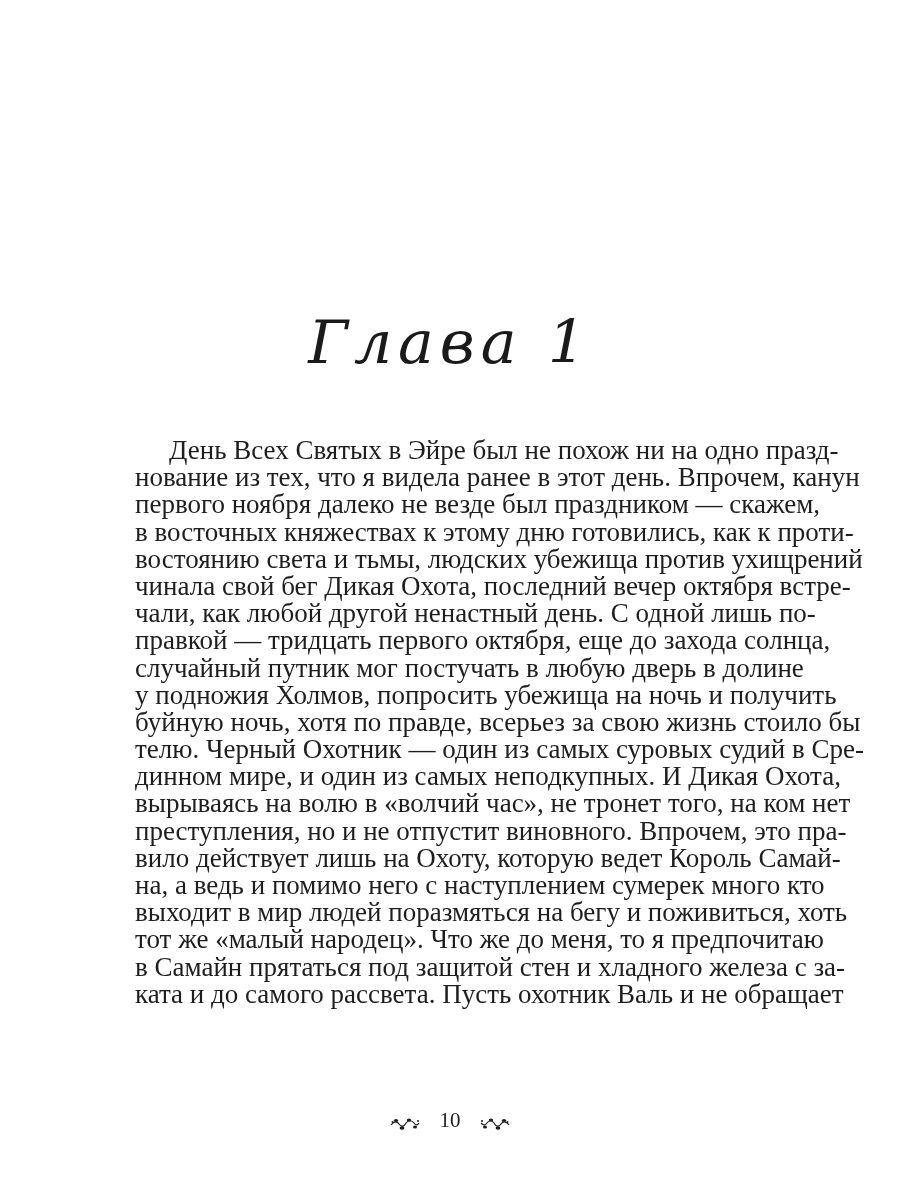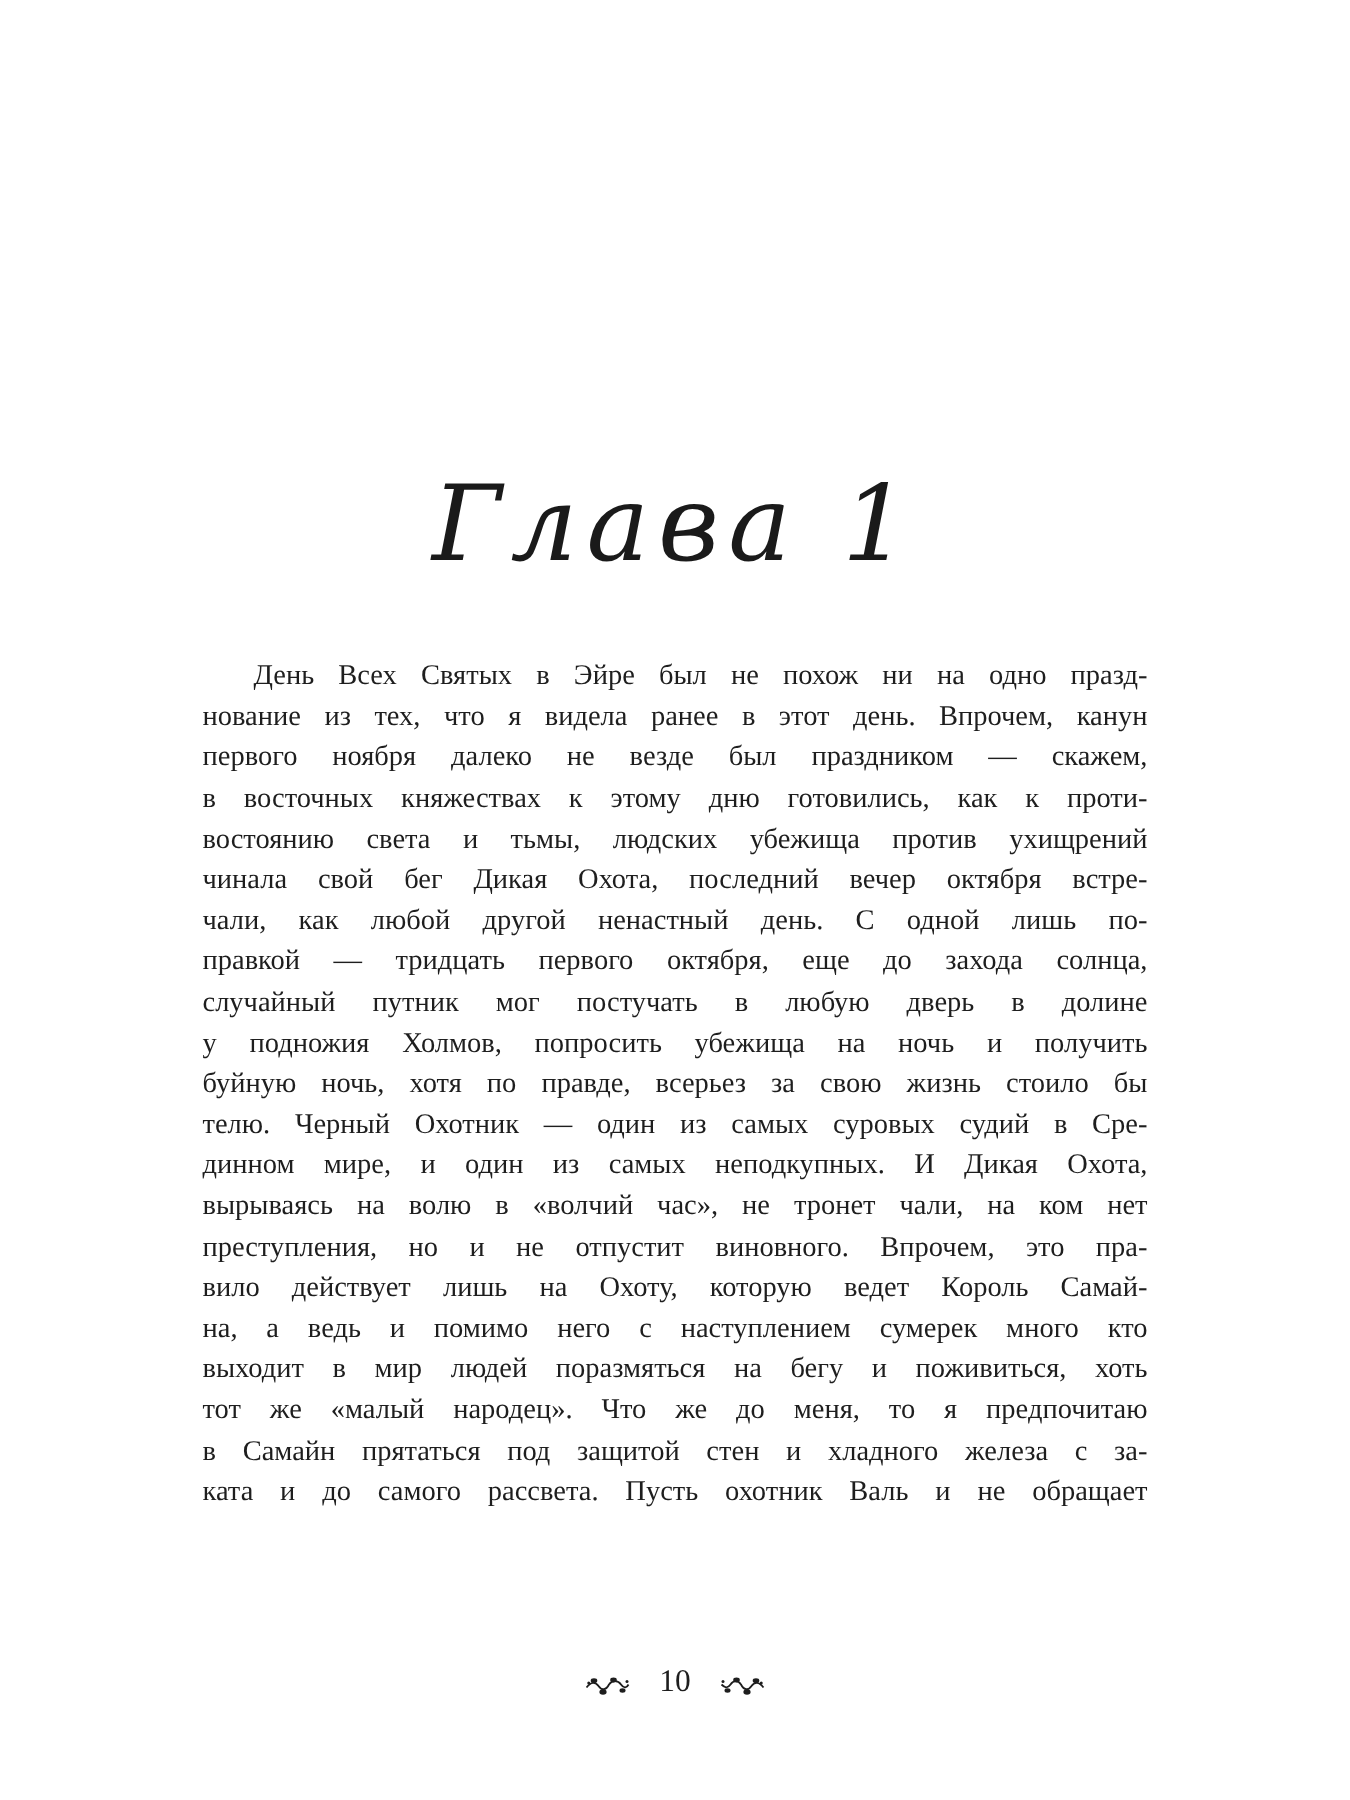--- a/index.html
+++ b/index.html
@@ -22,33 +22,33 @@
     background: #ffffff;
   }
   .chapter-title {
     position: absolute;
     left: 0;
     width: 900px;
     top: 262px;
     text-align: center;
     font-family: "DejaVu Serif", serif;
     font-style: italic;
-    font-size: 70px;
+    font-size: 60px;
     line-height: 80px;
     letter-spacing: 6px;
     color: #1a1a1a;
     font-weight: normal;
   }
   .body-text {
     position: absolute;
     left: 135px;
     top: 437px;
     width: 630px;
     font-family: "Liberation Serif", serif;
-    font-size: 19px;
+    font-size: 27px;
     line-height: 27.2px;
     color: #1e1e1e;
   }
   .line {
     display: block;
     white-space: nowrap;
     text-align: justify;
     text-align-last: justify;
     height: 27.2px;
   }
@@ -95,21 +95,21 @@
     <span class="line">в восточных княжествах к этому дню готовились, как к проти-</span>
     <span class="line">востоянию света и тьмы, людских убежища против ухищрений</span>
     <span class="line">чинала свой бег Дикая Охота, последний вечер октября встре-</span>
     <span class="line">чали, как любой другой ненастный день. С одной лишь по-</span>
     <span class="line">правкой — тридцать первого октября, еще до захода солнца,</span>
     <span class="line">случайный путник мог постучать в любую дверь в долине</span>
     <span class="line">у подножия Холмов, попросить убежища на ночь и получить</span>
     <span class="line">буйную ночь, хотя по правде, всерьез за свою жизнь стоило бы</span>
     <span class="line">телю. Черный Охотник — один из самых суровых судий в Сре-</span>
     <span class="line">динном мире, и один из самых неподкупных. И Дикая Охота,</span>
-    <span class="line">вырываясь на волю в «волчий час», не тронет чали, на ком нет</span>
+    <span class="line">вырываясь на волю в «волчий час», не тронет того, на ком нет</span>
     <span class="line">преступления, но и не отпустит виновного. Впрочем, это пра-</span>
     <span class="line">вило действует лишь на Охоту, которую ведет Король Самай-</span>
     <span class="line">на, а ведь и помимо него с наступлением сумерек много кто</span>
     <span class="line">выходит в мир людей поразмяться на бегу и поживиться, хоть</span>
     <span class="line">тот же «малый народец». Что же до меня, то я предпочитаю</span>
     <span class="line">в Самайн прятаться под защитой стен и хладного железа с за-</span>
     <span class="line last-line">ката и до самого рассвета. Пусть охотник Валь и не обращает</span>
   </div>
 
   <div class="footer">

